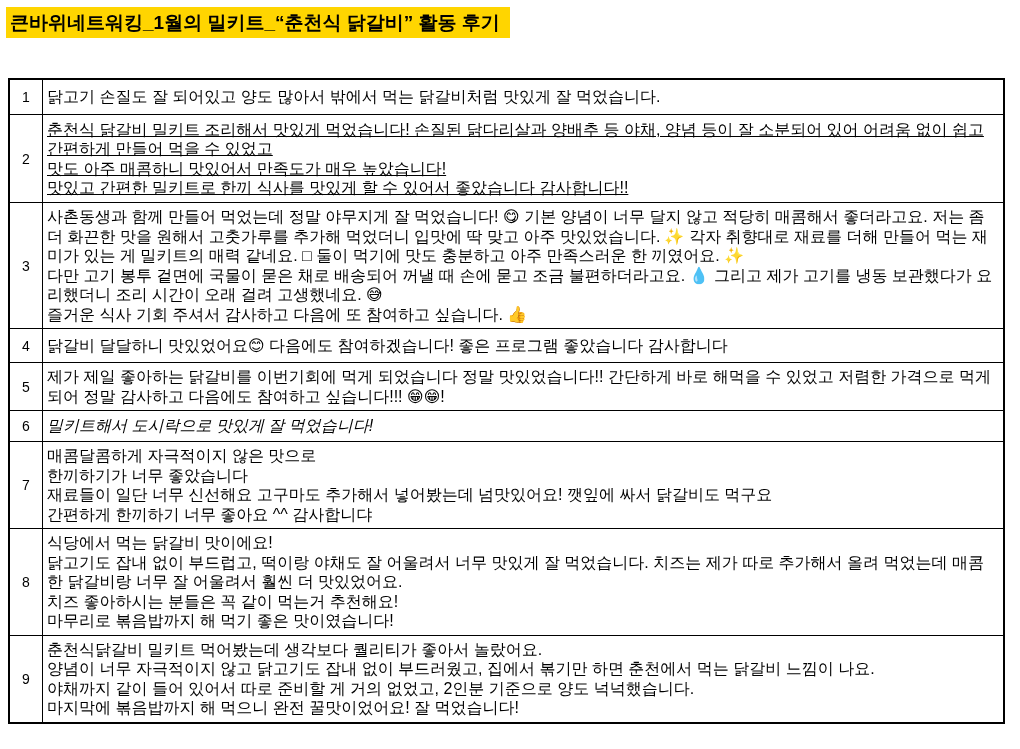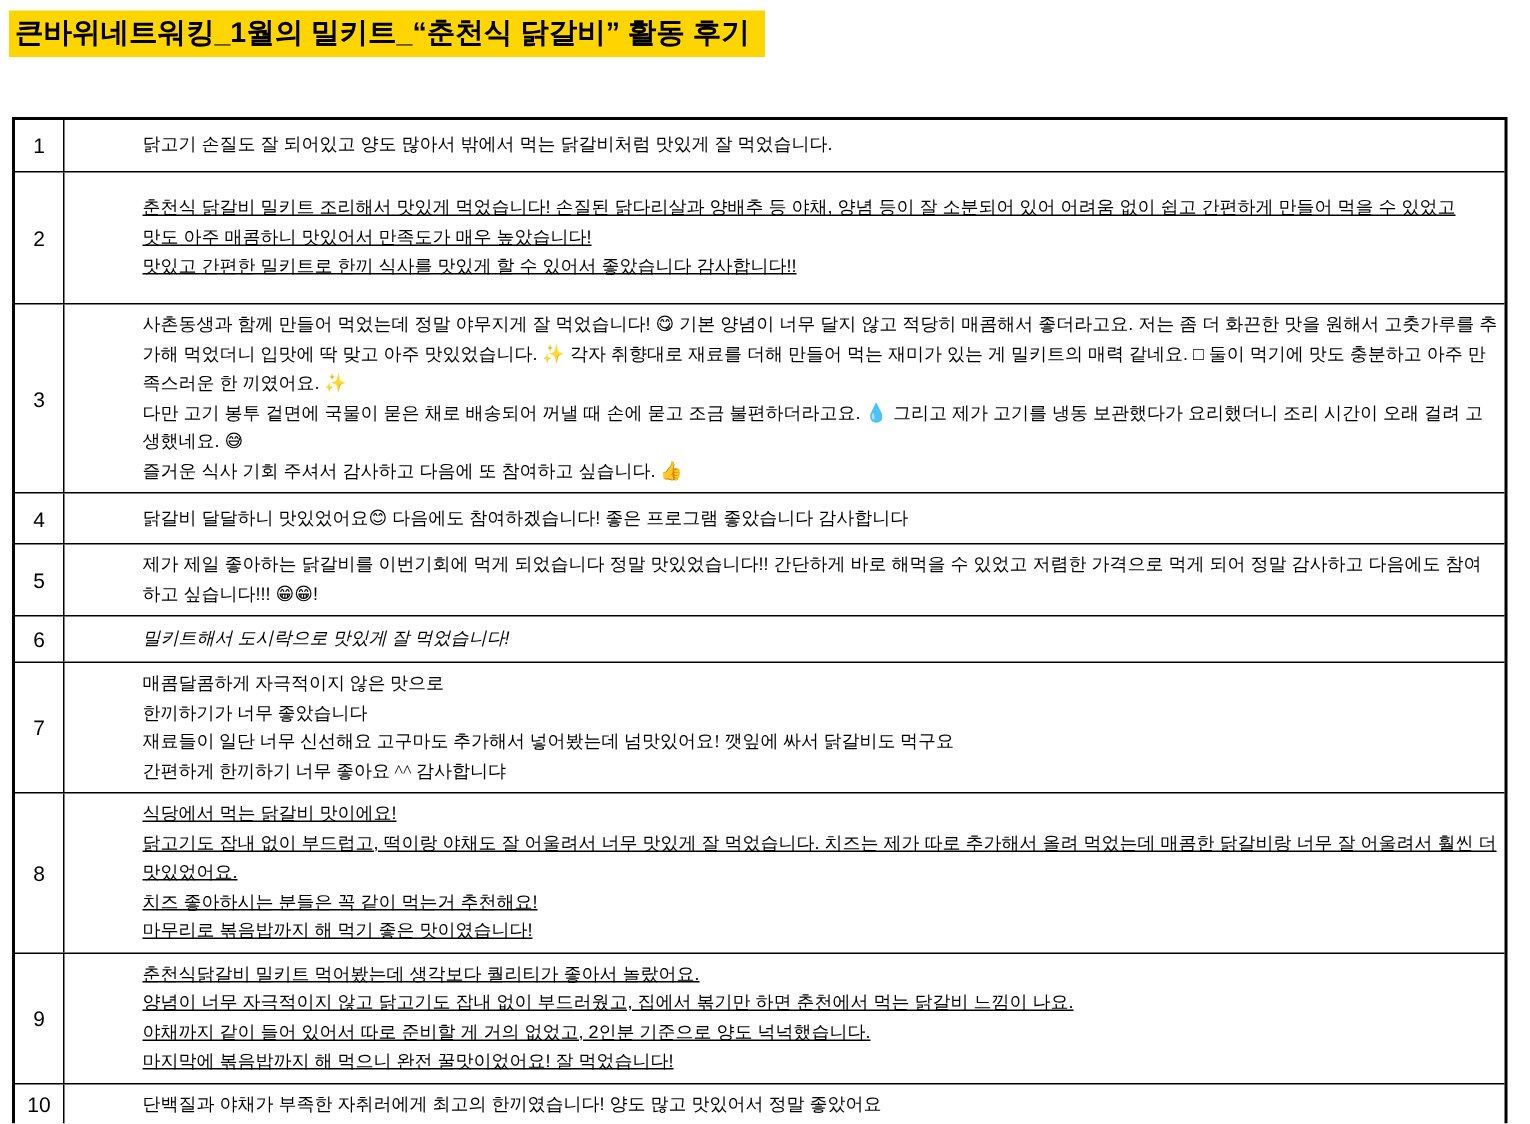--- a/index.html
+++ b/index.html
@@ -53,36 +53,35 @@
     justify-content: center;
     font-size: 14px;
     color: #000000;
   }
   .cell-text {
     flex: 1;
     display: flex;
     flex-direction: column;
     justify-content: center;
     padding: 4px 4px 4px 4px;
-    font-size: 12px;
+    font-size: 16px;
     line-height: 19.5px;
     white-space: pre-line;
     color: #000000;
-    margin-left: 48px;
   }
   
   .review-row:nth-child(1)  .cell-text { min-height: 34px; }
   .review-row:nth-child(2)  .cell-text { min-height: 87px; text-decoration: underline; }
   .review-row:nth-child(3)  .cell-text { min-height: 119px; }
   .review-row:nth-child(4)  .cell-text { min-height: 33px; }
   .review-row:nth-child(5)  .cell-text { min-height: 47px; }
   .review-row:nth-child(6)  .cell-text { min-height: 30px; font-style: italic; }
-  .review-row:nth-child(7)  .cell-text { min-height: 75px; font-family: Liberation Serif, serif; }
-  .review-row:nth-child(8)  .cell-text { min-height: 91px; text-decoration: underline; }
-  .review-row:nth-child(9)  .cell-text { min-height: 84px; text-decoration: underline; }
+  .review-row:nth-child(7)  .cell-text { min-height: 75px; }
+  .review-row:nth-child(8)  .cell-text { min-height: 91px; }
+  .review-row:nth-child(9)  .cell-text { min-height: 84px; }
   .review-row:nth-child(10) .cell-text { min-height: 26px; }
 </style>
 </head>
 <body>
 
 <div class="page">
 
   <div class="doc-title">큰바위네트워킹_1월의 밀키트_“춘천식 닭갈비” 활동 후기</div>
 
   <div class="review-table">
@@ -138,19 +137,15 @@
     </div>
 
     <div class="review-row">
       <div class="cell-no">9</div>
       <div class="cell-text">춘천식닭갈비 밀키트 먹어봤는데 생각보다 퀄리티가 좋아서 놀랐어요.
 양념이 너무 자극적이지 않고 닭고기도 잡내 없이 부드러웠고, 집에서 볶기만 하면 춘천에서 먹는 닭갈비 느낌이 나요.
 야채까지 같이 들어 있어서 따로 준비할 게 거의 없었고, 2인분 기준으로 양도 넉넉했습니다.
 마지막에 볶음밥까지 해 먹으니 완전 꿀맛이었어요! 잘 먹었습니다!</div>
     </div>
 
-    <div class="review-row">
-      <div class="cell-no">10</div>
-      <div class="cell-text">단백질과 야채가 부족한 자취러에게 최고의 한끼였습니다! 양도 많고 맛있어서 정말 좋았어요</div>
-    </div>
 
   </div>
 </div>
 
 </body></html>

